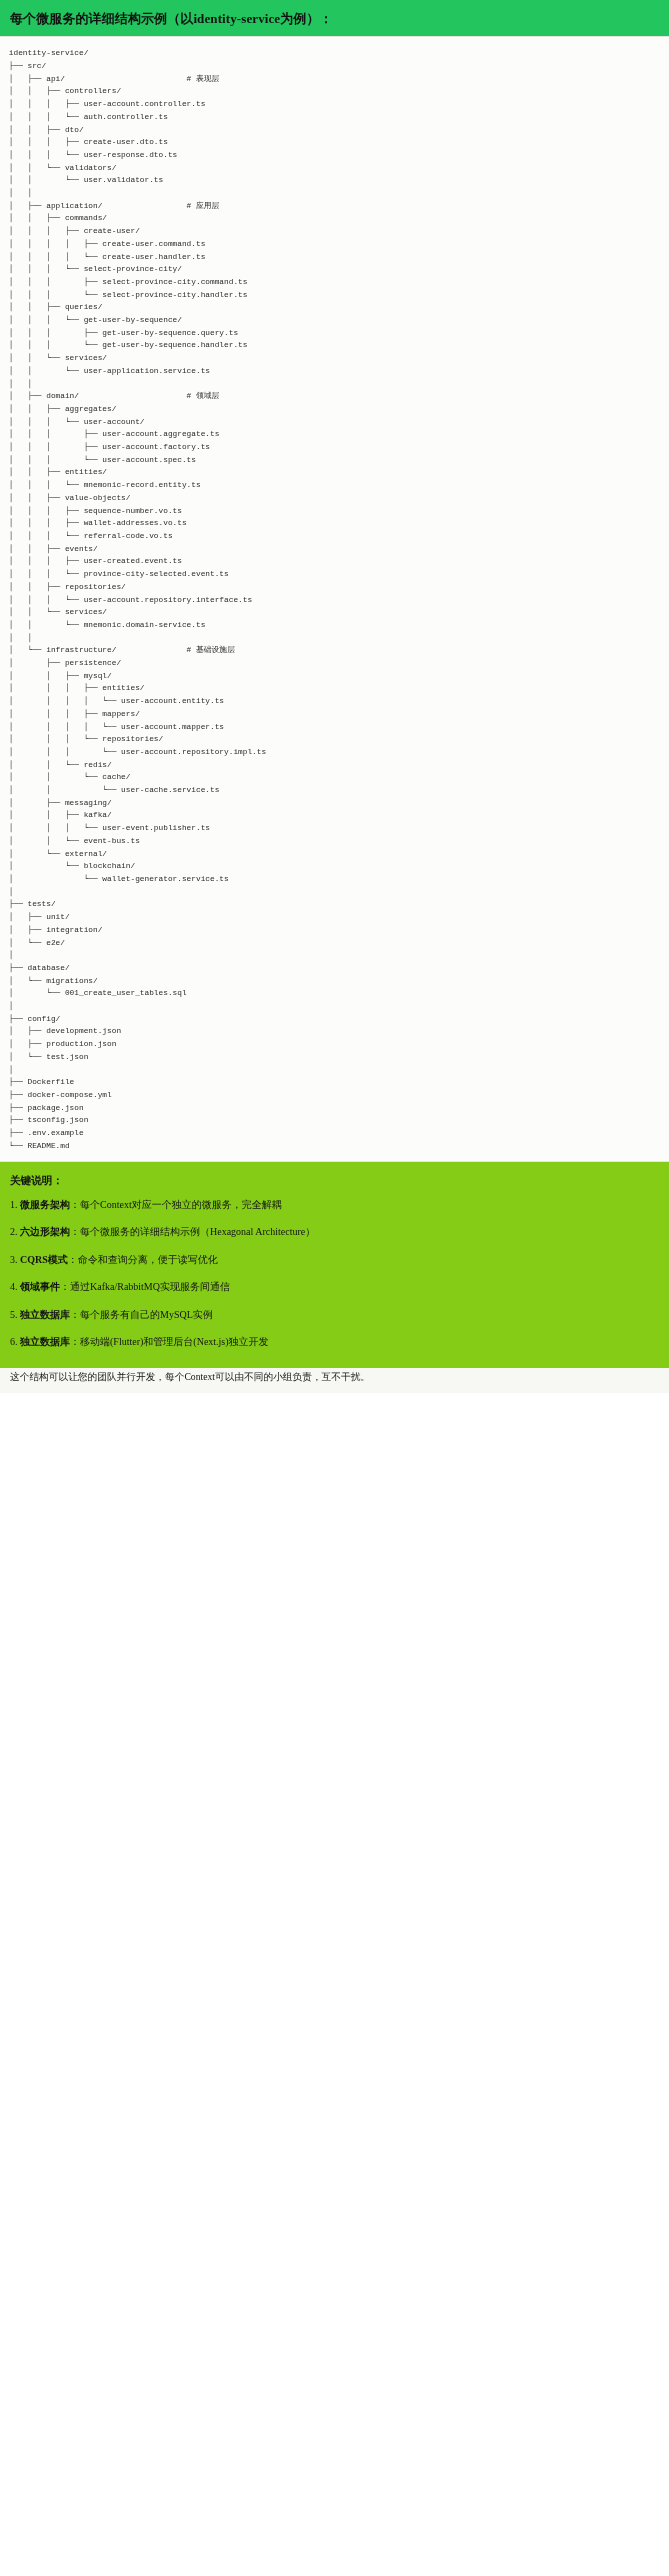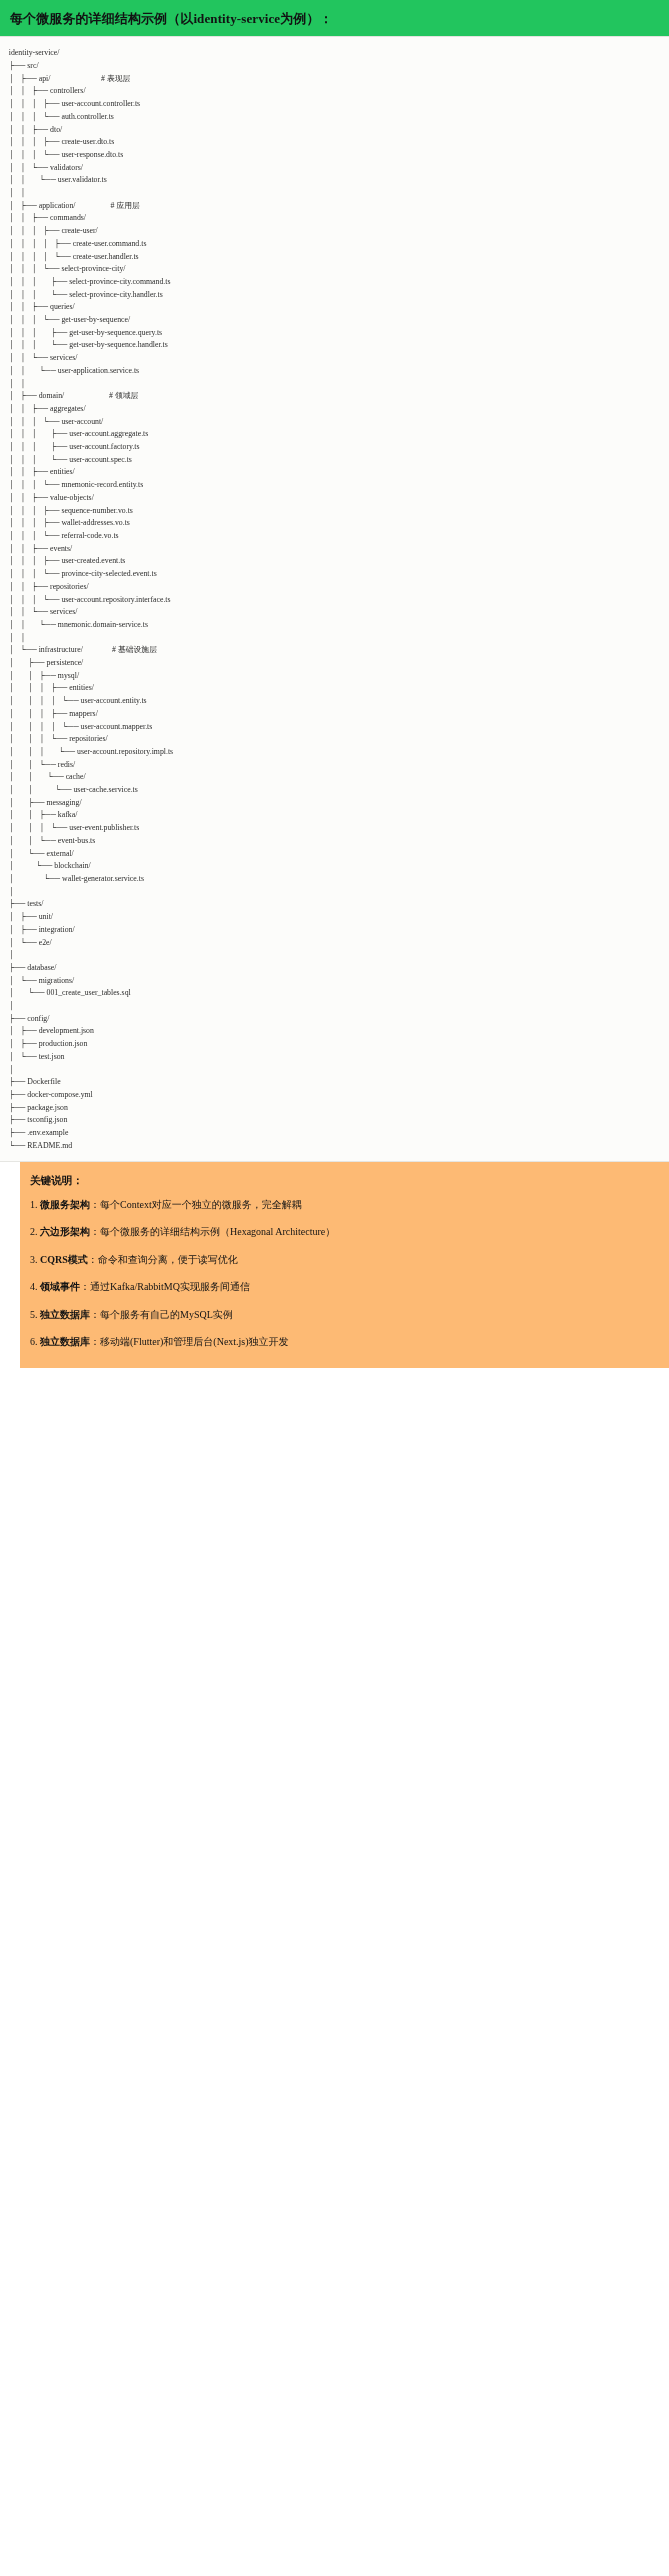--- a/index.html
+++ b/index.html
@@ -32,33 +32,32 @@
   }
 
   
   .code-block {
     background: #fcfcfa;
     padding: 10px 8.8px 8.8px 8.8px;
     border-bottom: 0.6px solid #e6e6e2;
   }
   pre.tree {
     margin: 0;
-    font-family: Liberation Serif, serif;
+    font-family: Liberation Mono, monospace;
     font-size: 7.8px;
     line-height: 12.7px;
     color: #2b2b2b;
     white-space: pre;
     tab-size: 4;
   }
 
   
   .keypoints {
-    background: #fdba74;
+    background: #84cc16;
     padding: 11.3px 10px 5px 10px;
-    margin-left: 20px;
   }
   .keypoints-title {
     margin: 0 0 10px 0;
     font-family: "Liberation Serif", "DejaVu Serif", serif;
     font-weight: bold;
     font-size: 10.6px;
     color: #121212;
   }
   ol.points {
     margin: 0;
@@ -194,15 +193,18 @@
     <ol class="points">
       <li><span class="kp-label">微服务架构</span><span class="kp-text">：每个Context对应一个独立的微服务，完全解耦</span></li>
       <li><span class="kp-label">六边形架构</span><span class="kp-text">：每个微服务的详细结构示例（Hexagonal Architecture）</span></li>
       <li><span class="kp-label">CQRS模式</span><span class="kp-text">：命令和查询分离，便于读写优化</span></li>
       <li><span class="kp-label">领域事件</span><span class="kp-text">：通过Kafka/RabbitMQ实现服务间通信</span></li>
       <li><span class="kp-label">独立数据库</span><span class="kp-text">：每个服务有自己的MySQL实例</span></li>
       <li><span class="kp-label">独立数据库</span><span class="kp-text">：移动端(Flutter)和管理后台(Next.js)独立开发</span></li>
     </ol>
   </section>
 
+  <section class="closing">
+    <span>这个结构可以让您的团队并行开发，每个Context可以由不同的小组负责，互不干扰。</span>
+  </section>
 
 </div>
 
 
 </body></html>

